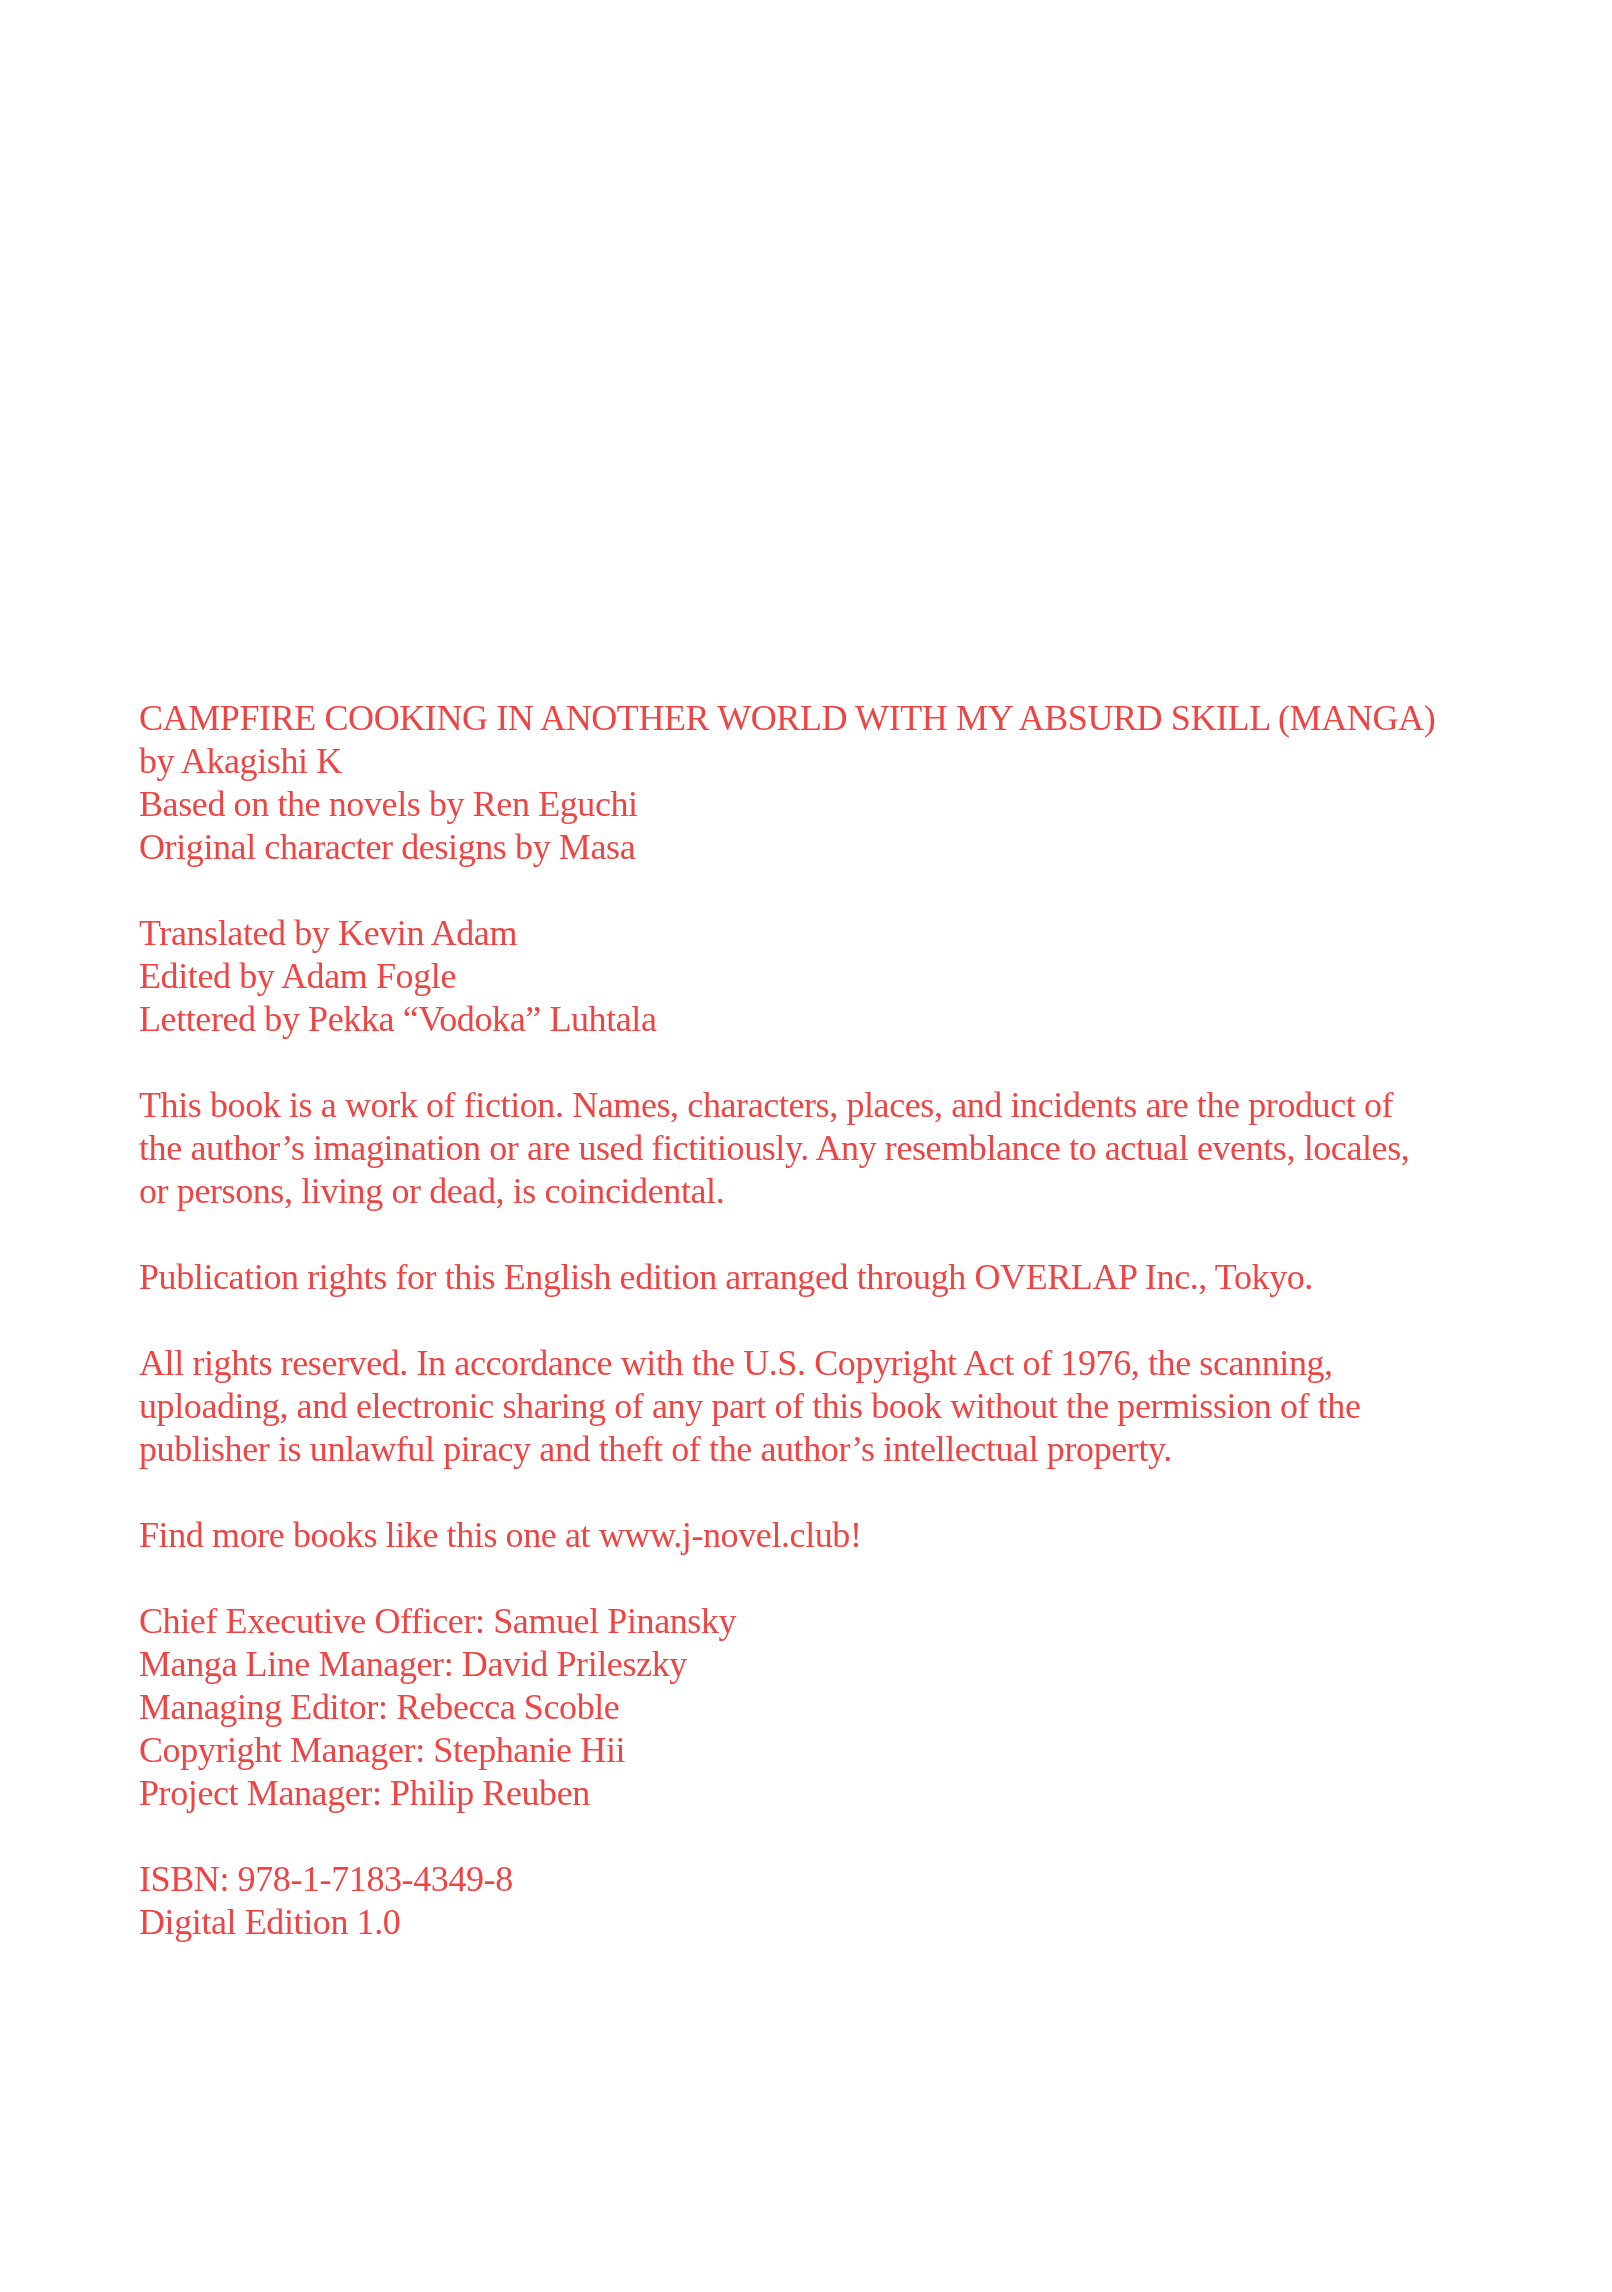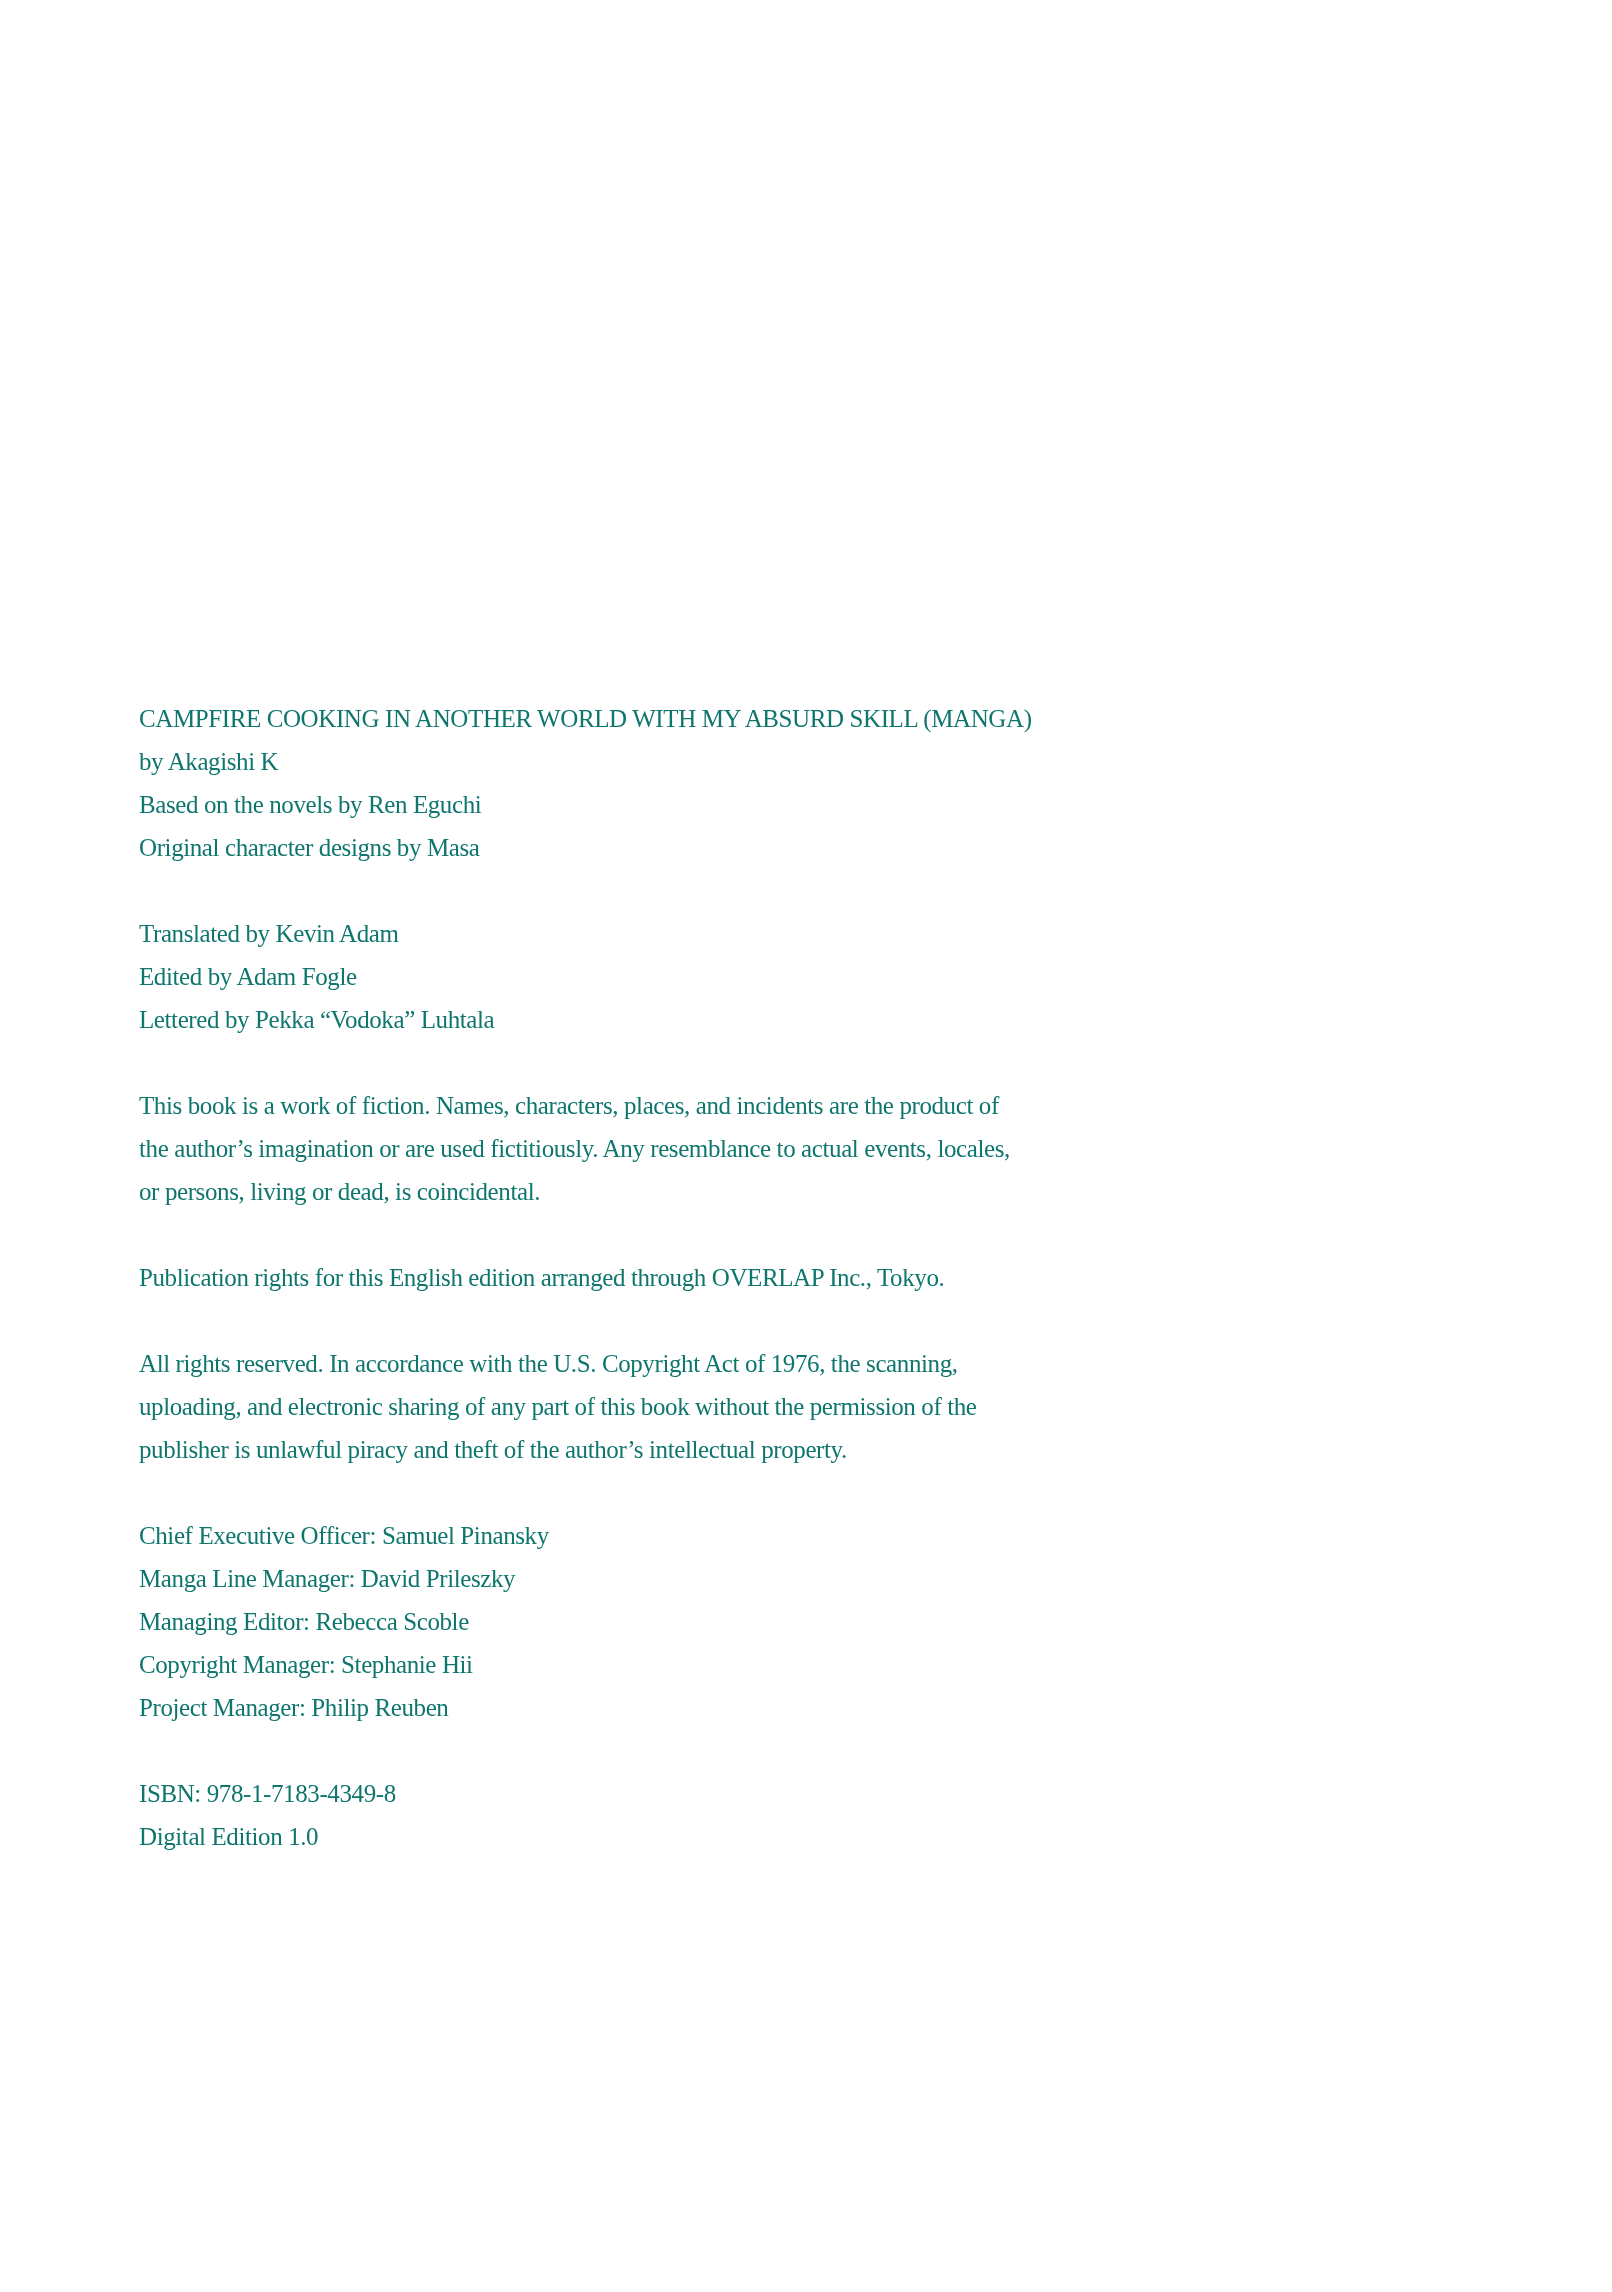--- a/index.html
+++ b/index.html
@@ -13,22 +13,22 @@
     height: 2293px;
     background: #ffffff;
     overflow: hidden;
     font-family: "Liberation Serif", "DejaVu Serif", serif;
   }
   .colophon {
     position: absolute;
     left: 139px;
     top: 697px;
     width: 1334px;
-    color: #0f766e;
-    font-size: 25px;
+    color: #ef4444;
+    font-size: 36px;
     line-height: 43px;
     letter-spacing: -0.4px;
   }
   .paragraph {
     margin: 0 0 43px 0;
   }
   .paragraph:last-child {
     margin-bottom: 5px;
   }
   .line {
@@ -64,20 +64,23 @@
     <div class="paragraph">
       <div class="line">Publication rights for this English edition arranged through OVERLAP Inc., Tokyo.</div>
     </div>
 
     <div class="paragraph">
       <div class="line">All rights reserved. In accordance with the U.S. Copyright Act of 1976, the scanning,</div>
       <div class="line">uploading, and electronic sharing of any part of this book without the permission of the</div>
       <div class="line">publisher is unlawful piracy and theft of the author’s intellectual property.</div>
     </div>
 
+    <div class="paragraph">
+      <div class="line">Find more books like this one at www.j-novel.club!</div>
+    </div>
 
     <div class="paragraph">
       <div class="line">Chief Executive Officer: Samuel Pinansky</div>
       <div class="line">Manga Line Manager: David Prileszky</div>
       <div class="line">Managing Editor: Rebecca Scoble</div>
       <div class="line">Copyright Manager: Stephanie Hii</div>
       <div class="line">Project Manager: Philip Reuben</div>
     </div>
 
     <div class="paragraph">

